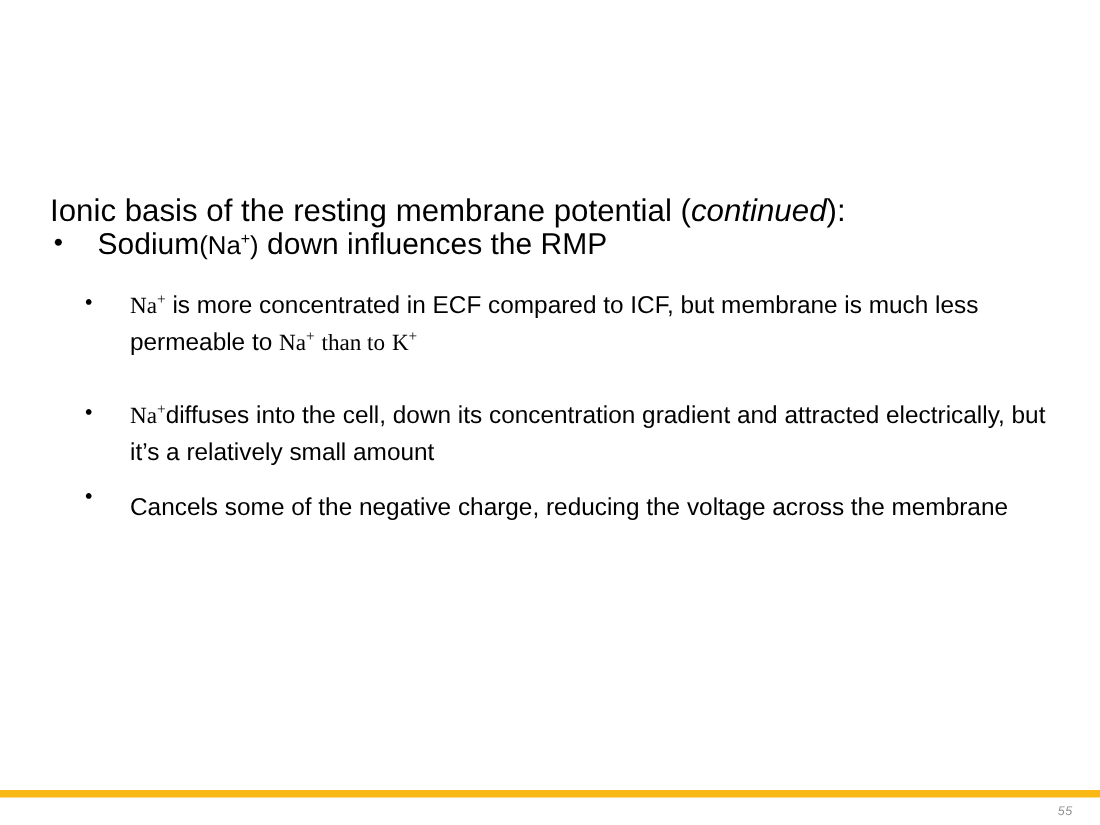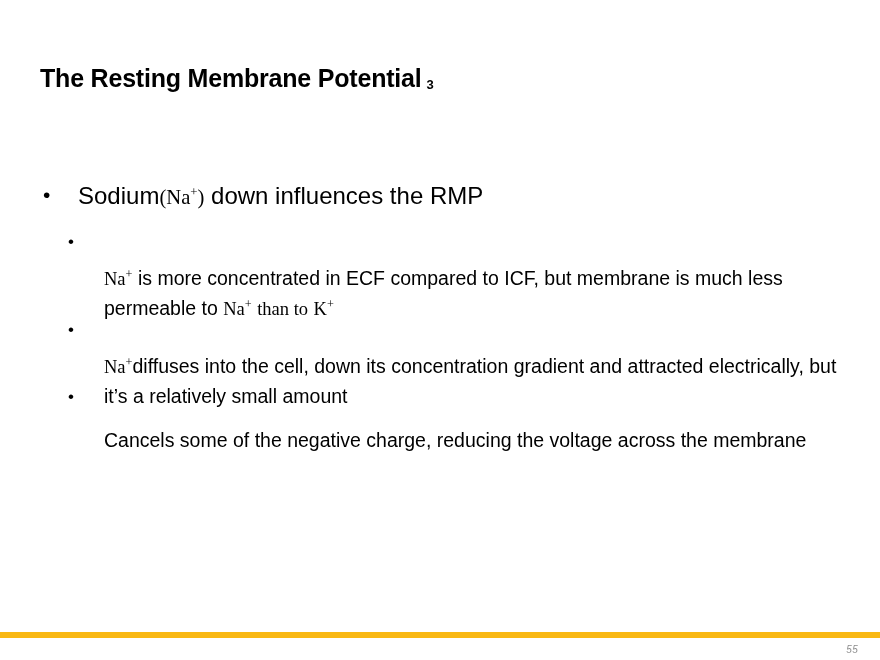--- a/index.html
+++ b/index.html
@@ -90,38 +90,37 @@
     top: 1px;
     font-size: 17px;
     line-height: 1.35;
   }
   .bullet-l2 .dot.raised {
     top: -6px;
   }
   .bullet-l2 .txt {
     display: block;
     margin-left: 38px;
-    margin-top: 34px;
   }
   .b2-a { top: 230px; }
   .b2-b { top: 318px; }
   .b2-c { top: 392px; }
 
   
   .chem {
     font-family: "Liberation Serif", serif;
     font-size: 0.95em;
   }
   .chem sup {
     font-size: 0.66em;
     vertical-align: super;
     line-height: 0;
   }
   .chem-big {
-    font-family: Liberation Serif, serif;
+    font-family: Liberation Sans, sans-serif;
     font-size: 0.86em;
   }
   .chem-big sup {
     font-size: 0.62em;
     vertical-align: super;
     line-height: 0;
   }
 
   
   .footer-rule {
@@ -140,22 +139,22 @@
     color: #8c8c8c;
     letter-spacing: 0.3px;
     font-style: italic;
   }
 </style>
 </head>
 <body style="background: rgb(255, 255, 255); color: rgb(0, 0, 0);">
 
 <div class="slide">
 
-  <h1 class="slide-title"><span>The Resting Membrane Potential</span><span class="title-sup">3</span></h1>
 
+  <p class="intro-line"><span>Ionic basis of the resting membrane potential (</span><span class="ital">continued</span><span>):</span></p>
 
   <div class="bullet-l1">
     <span class="dot">•</span>
     <span class="txt"><span>Sodium</span><span class="chem-big"><span>(</span><span>Na</span><sup>+</sup><span>)</span></span>&nbsp;<span>down influences the RMP</span></span>
   </div>
 
   <div class="bullet-l2 b2-a">
     <span class="dot">•</span>
     <span class="txt"><span class="chem"><span>Na</span><sup>+</sup></span>&nbsp;<span>is more concentrated in ECF compared to ICF, but membrane is much less permeable to</span>&nbsp;<span class="chem"><span>Na</span><sup>+</sup></span>&nbsp;<span class="chem">than to</span>&nbsp;<span class="chem"><span>K</span><sup>+</sup></span></span>
   </div>

